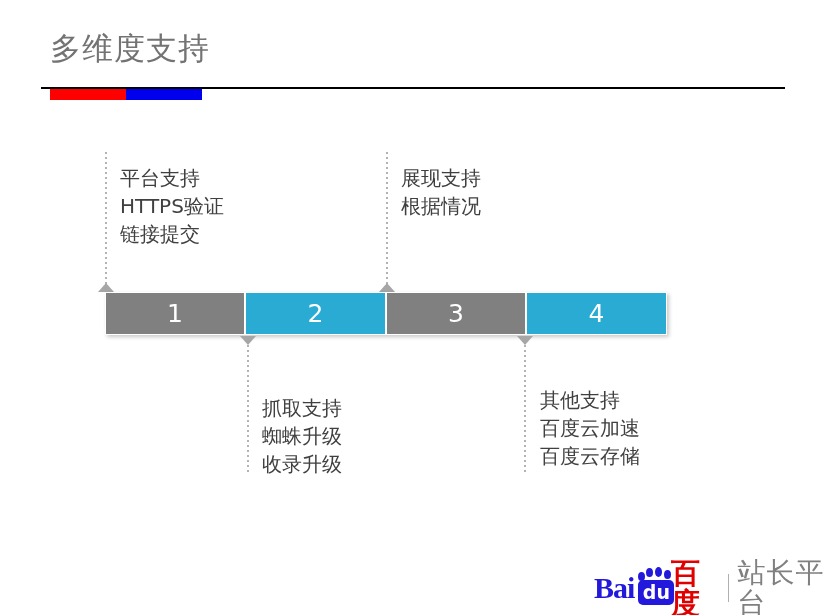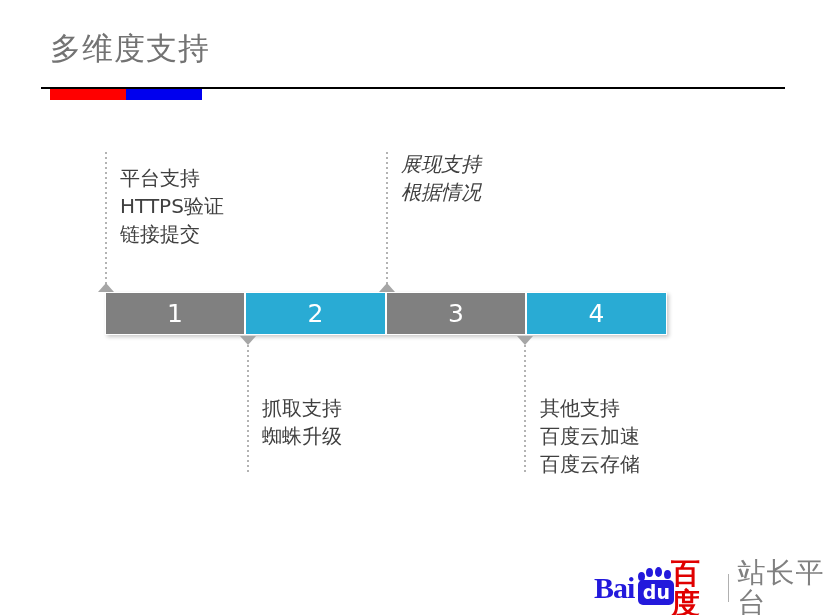--- a/index.html
+++ b/index.html
@@ -205,21 +205,21 @@
 
   <div class="arrow-up" style="left:98px; top:283px;"></div>
   <div class="arrow-up" style="left:379px; top:283px;"></div>
 
   <div class="callout" style="left:120px; top:164px;">
     <div>平台支持</div>
     <div>HTTPS验证</div>
     <div>链接提交</div>
   </div>
 
-  <div class="callout" style="left:401px; top:150px;font-style:italic;">
+  <div class="callout" style="left:401px; top:164px;">
     <div>展现支持</div>
     <div>根据情况</div>
   </div>
 
   <div class="bar">
     <div class="seg gray" style="width:140px;">
       <span>1</span>
     </div>
     <div class="seg blue" style="width:141px;">
       <span>2</span>
@@ -234,23 +234,24 @@
 
   <div class="arrow-down" style="left:240px; top:336px;"></div>
   <div class="arrow-down" style="left:517px; top:336px;"></div>
 
   <div class="dotline" style="left:247px; top:345px; height:130px;"></div>
   <div class="dotline" style="left:524px; top:345px; height:130px;"></div>
 
   <div class="callout" style="left:262px; top:394px;">
     <div>抓取支持</div>
     <div>蜘蛛升级</div>
-  </div>
-
-  <div class="callout" style="left:540px; top:394px;">
+    <div>收录升级</div>
+  </div>
+
+  <div class="callout" style="left:540px; top:386px;">
     <div>其他支持</div>
     <div>百度云加速</div>
     <div>百度云存储</div>
   </div>
 
   <div class="logo">
     <span class="logo-bai">Bai</span>
     <span class="logo-paw-wrap">
       <span class="paw-pad" style="left:11px; top:0px;  width:7px;  height:9px;"></span>
       <span class="paw-pad" style="left:20px; top:-1px; width:7px;  height:10px;"></span>

